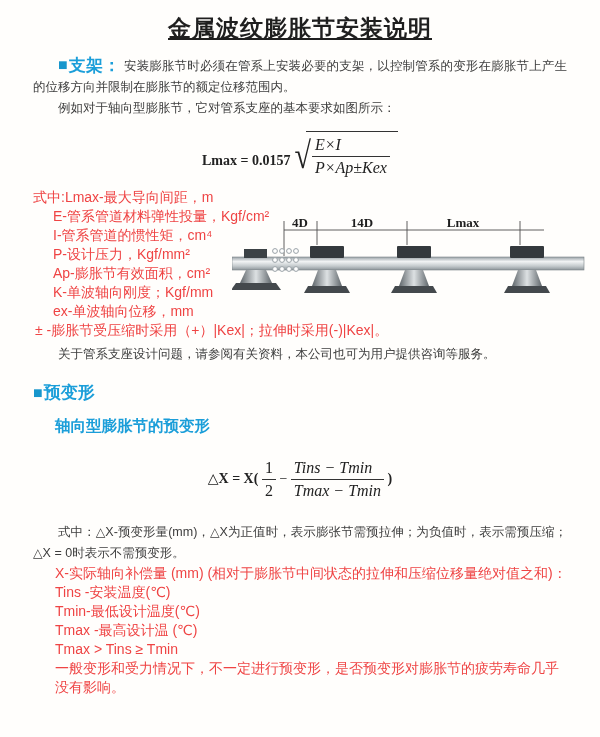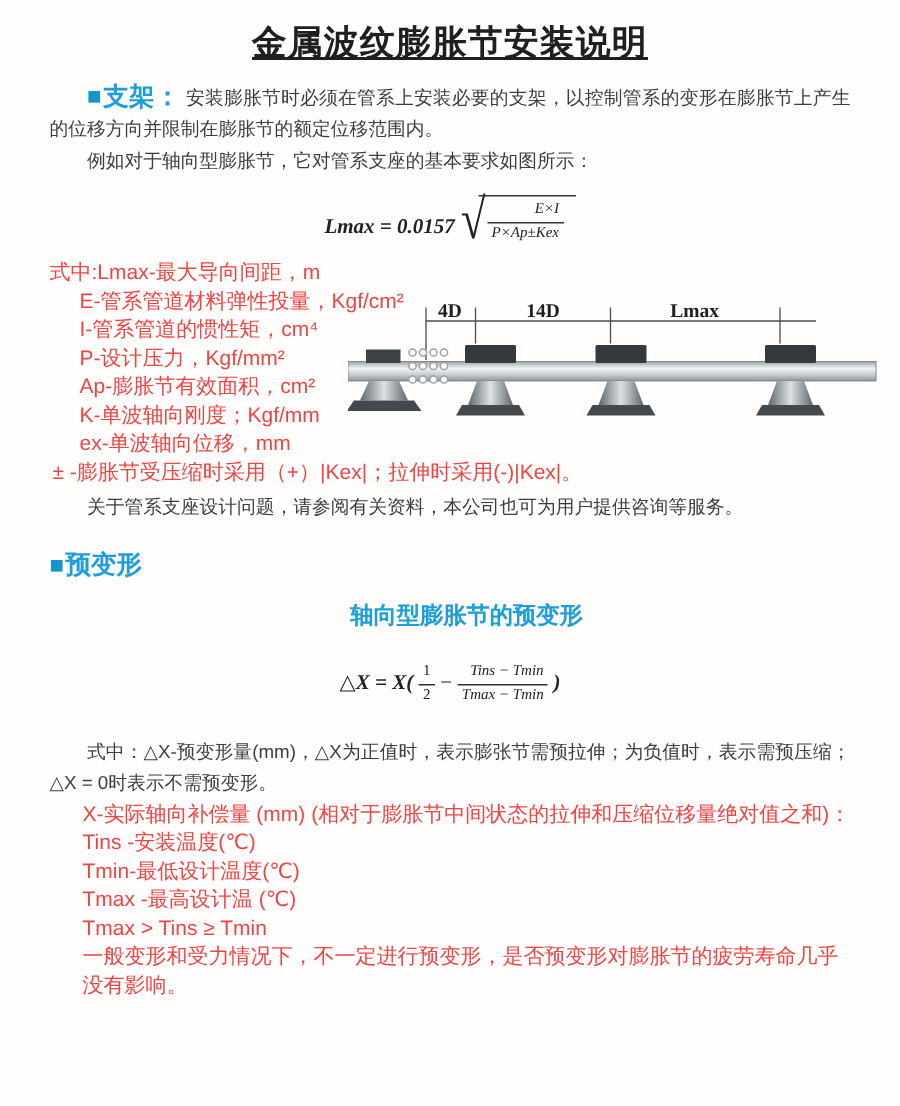--- a/index.html
+++ b/index.html
@@ -21,30 +21,30 @@
   .inline-head{
     color:#1b9ed9;font-size:17px;font-weight:bold;vertical-align:-1px;
   }
   .sq{color:#1796cc;font-size:16px;margin-right:1px;}
   .sec-head{
     color:#1b9ed9;font-size:17px;font-weight:bold;margin:16px 0 6px 0;
   }
   .sub-head{
     color:#1b9ed9;font-size:15.5px;font-weight:bold;margin:12px 0 8px 0;
   }
-  .sub-head.ind{margin-left:22px;text-align:center;}
+  .sub-head.ind{margin-left:22px;}
   
   .formula{
     text-align:center;
     font-family:"Liberation Serif","DejaVu Serif",serif;
     color:#222;font-size:14px;margin:21px 0;
   }
-  .f-bold{font-weight:bold;font-style:italic;}
+  .f-bold{font-weight:bold;}
   .f-it{font-style:italic;}
-  .frac{display:inline-block;vertical-align:middle;text-align:right;font-size:10px;line-height:1.25;}
+  .frac{display:inline-block;vertical-align:middle;text-align:left;font-size:16px;line-height:1.25;}
   .frac .num{display:block;border-bottom:1px solid #333;padding:0 3px 1px 3px;}
   .frac .den{display:block;padding:1px 3px 0 3px;}
   .sqrt{display:inline-flex;align-items:center;margin-left:4px;}
   .sqrt .rad{font-size:30px;line-height:0.9;font-weight:400;margin-right:-5px;transform:scaleY(1.25);}
   .sqrt .under{border-top:1.5px solid #333;padding:3px 8px 0 6px;}
   
   .defs-wrap{position:relative;margin-top:6px;min-height:150px;}
   .def-line{font-size:14px;line-height:19px;color:#ef4444;white-space:nowrap;}
   .def-line.mid{margin-left:20px;}
   .def-line.last{margin-left:2px;}

